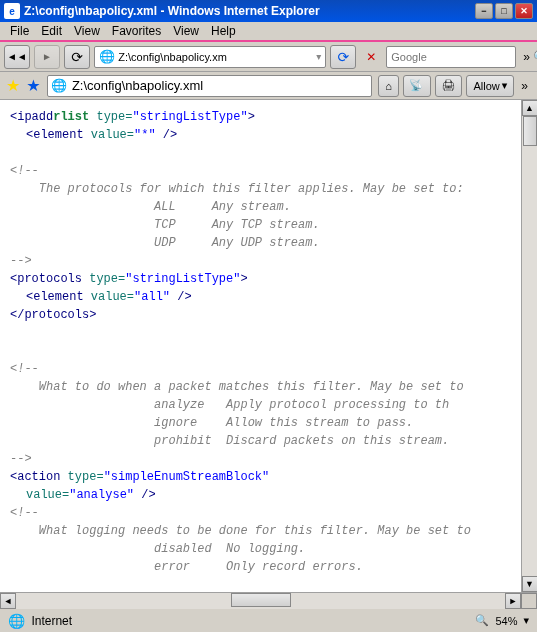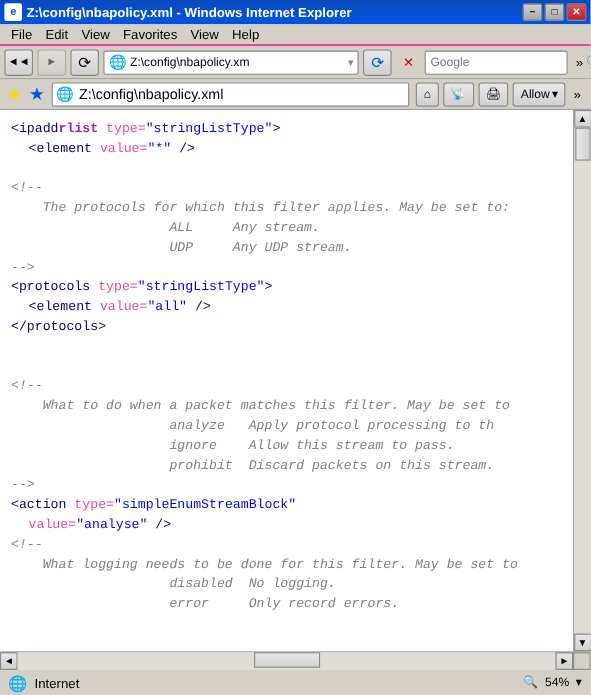--- a/index.html
+++ b/index.html
@@ -163,21 +163,21 @@
       align-items: center;
       justify-content: space-between;
       padding: 0 8px;
       font-size: 12px;
     }
     .status-left { display: flex; align-items: center; gap: 6px; }
     .status-right { display: flex; align-items: center; gap: 6px; font-size: 11px; }
 
     
     .xml-tag { color: #000080; }
-    .xml-attr { color: #ec4899; }
+    .xml-attr { color: #0f766e; }
     .xml-val { color: #0000ff; }
     .xml-comment { color: #808080; font-style: italic; }
     .indent1 { padding-left: 16px; }
     .line { white-space: nowrap; }
   </style>
 </head>
 <body>
 
 <div class="title-bar">
   <div class="title-bar-left">
@@ -240,36 +240,39 @@
       <span>▾</span>
     </div>
     <span class="overflow-btn">»</span>
   </div>
 </div>
 
 <div class="content-wrapper">
   <div class="content-area">
 
     <div class="line">
-      <span class="xml-tag">&lt;ipadd<span style="color:#a21caf;font-weight:bold">rlist</span> </span><span class="xml-attr">type=</span><span class="xml-val">"stringListType"</span><span class="xml-tag">&gt;</span>
+      <span class="xml-tag">&lt;ipadd<span style="color:#15803d;font-weight:bold">rlist</span> </span><span class="xml-attr">type=</span><span class="xml-val">"stringListType"</span><span class="xml-tag">&gt;</span>
     </div>
     <div class="line indent1">
       <span class="xml-tag">&lt;element </span><span class="xml-attr">value=</span><span class="xml-val">"*"</span><span class="xml-tag"> /&gt;</span>
     </div>
 
     <div class="line">&nbsp;</div>
 
     <div class="line">
       <span class="xml-comment">&lt;!--</span>
     </div>
     <div class="line">
       <span class="xml-comment">&nbsp;&nbsp;&nbsp;&nbsp;The protocols for which this filter applies. May be set to:</span>
     </div>
     <div class="line">
       <span class="xml-comment">&nbsp;&nbsp;&nbsp;&nbsp;&nbsp;&nbsp;&nbsp;&nbsp;&nbsp;&nbsp;&nbsp;&nbsp;&nbsp;&nbsp;&nbsp;&nbsp;&nbsp;&nbsp;&nbsp;&nbsp;ALL&nbsp;&nbsp;&nbsp;&nbsp;&nbsp;Any stream.</span>
+    </div>
+    <div class="line">
+      <span class="xml-comment">&nbsp;&nbsp;&nbsp;&nbsp;&nbsp;&nbsp;&nbsp;&nbsp;&nbsp;&nbsp;&nbsp;&nbsp;&nbsp;&nbsp;&nbsp;&nbsp;&nbsp;&nbsp;&nbsp;&nbsp;TCP&nbsp;&nbsp;&nbsp;&nbsp;&nbsp;Any TCP stream.</span>
     </div>
     <div class="line">
       <span class="xml-comment">&nbsp;&nbsp;&nbsp;&nbsp;&nbsp;&nbsp;&nbsp;&nbsp;&nbsp;&nbsp;&nbsp;&nbsp;&nbsp;&nbsp;&nbsp;&nbsp;&nbsp;&nbsp;&nbsp;&nbsp;UDP&nbsp;&nbsp;&nbsp;&nbsp;&nbsp;Any UDP stream.</span>
     </div>
     <div class="line">
       <span class="xml-comment">--&gt;</span>
     </div>
 
     <div class="line">
       <span class="xml-tag">&lt;protocols </span><span class="xml-attr">type=</span><span class="xml-val">"stringListType"</span><span class="xml-tag">&gt;</span>

